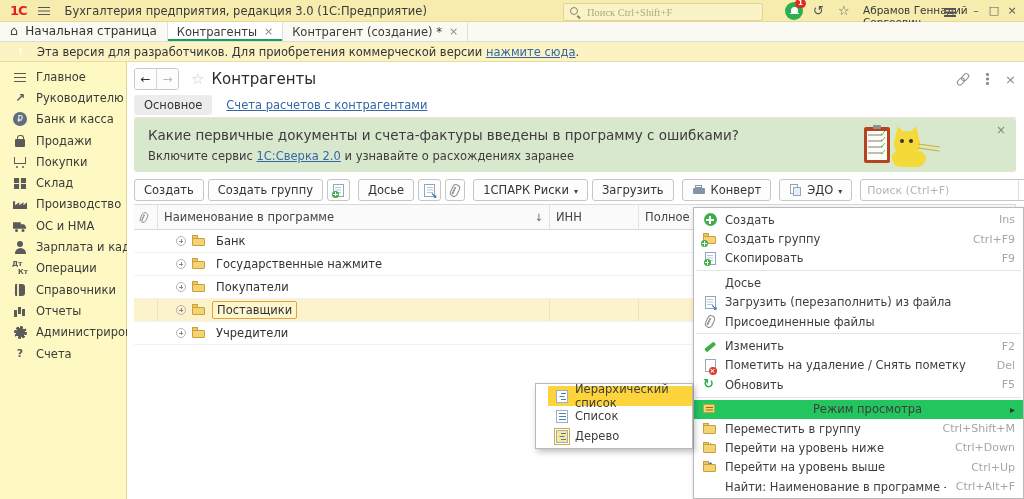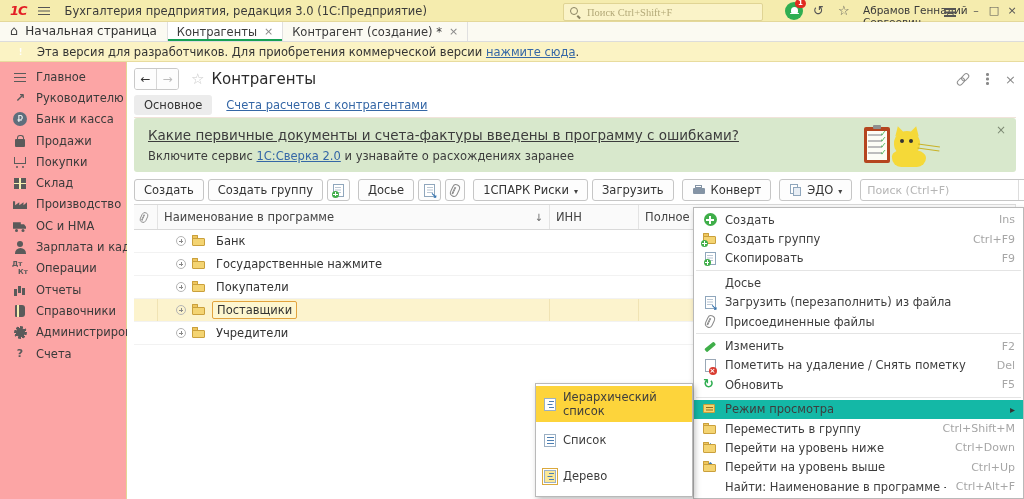--- a/index.html
+++ b/index.html
@@ -1,21 +1,21 @@
 <!DOCTYPE html>
 <html><head>
 <meta charset="utf-8">
 <style>
   html,body{margin:0;padding:0;}
   body{width:1024px;height:499px;position:relative;overflow:hidden;
        font-family:"DejaVu Sans","Liberation Sans",sans-serif;font-size:12px;color:#333;background:#fff;}
   
   .titlebar{position:absolute;left:0;top:0;width:1024px;height:22px;background:#f5ecae;
             display:flex;align-items:center;border-bottom:1px solid #e4d89a;box-sizing:border-box;}
-  .logo1c{color:#e31e24;font-weight:700;font-style:italic;font-size:13px;margin:0 10px 0 10px;letter-spacing:-1px;}
+  .logo1c{color:#e31e24;font-weight:700;font-size:13px;margin:0 10px 0 10px;letter-spacing:-1px;}
   .burger{position:relative;width:14px;height:12px;margin-right:14px;cursor:pointer;}
   .burger::before{content:"";position:absolute;left:1px;top:2px;width:12px;height:1.5px;background:#555;
                   box-shadow:0 3.5px 0 #555,0 7px 0 #555;}
   .tb-title{font-size:11.5px;color:#3a3a3a;}
   .tb-search{position:absolute;left:563px;top:3px;width:198px;height:16px;background:#faf3c8;
              border:1px solid #e0d494;border-radius:2px;display:flex;align-items:center;font-family:Liberation Serif, serif;}
   .tb-search input{border:none;background:transparent;outline:none;font-size:10.5px;width:160px;
                    font-family:inherit;color:#555;}
   .tb-search input::placeholder{color:#b3a978;}
   .mag{position:relative;width:13px;height:13px;margin:0 3px 0 5px;flex:none;}
@@ -43,21 +43,21 @@
   
   .devbar{position:absolute;left:0;top:42px;width:1024px;height:20px;background:#fbf3c4;
           border-bottom:1px solid #e8dc9e;box-sizing:border-box;display:flex;align-items:center;font-size:11.5px;}
   .warn{position:relative;width:15px;height:13px;margin:0 9px 0 13px;flex:none;}
   .warn::before{content:"";position:absolute;left:0;top:0;width:0;height:0;
                 border-left:7.5px solid transparent;border-right:7.5px solid transparent;border-bottom:13px solid #f0a election;}
   .warn::before{border-bottom-color:#f0a22e;}
   .warn::after{content:"!";position:absolute;left:5.8px;top:3px;color:#fff;font-size:8px;font-weight:700;}
   a.lnk{color:#3567a6;text-decoration:underline;cursor:pointer;}
   
-  .sidebar{position:absolute;left:0;top:62px;width:127px;bottom:0;background:#fca5a5;
+  .sidebar{position:absolute;left:0;top:62px;width:127px;bottom:0;background:#fef9c3;
            border-right:1px solid #e3d794;box-sizing:border-box;padding-top:4px;}
   .sb-item{height:21.3px;display:flex;align-items:center;cursor:pointer;color:#3a3a3a;font-size:11.5px;white-space:nowrap;}
   .si{position:relative;width:16px;height:14px;margin:0 8px 0 12px;flex:none;display:flex;align-items:center;justify-content:center;}
   .i-menu::before{content:"";position:absolute;left:2px;top:3px;width:12px;height:1.8px;background:#5a5a5a;box-shadow:0 4px 0 #5a5a5a,0 8px 0 #5a5a5a;}
   .i-trend::before{content:"↗";font-size:12px;font-weight:700;color:#5a5a5a;}
   .i-ruble::before{content:"₽";position:absolute;left:1px;top:0;width:14px;height:14px;background:#5e6e7c;color:#fff;
                    border-radius:50%;font-size:9px;line-height:14px;text-align:center;}
   .i-bag::before{content:"";position:absolute;left:3px;top:5.5px;width:10px;height:7.5px;background:#5a5a5a;border-radius:1px;}
   .i-bag::after{content:"";position:absolute;left:5.2px;top:1.5px;width:4.5px;height:4.5px;border:1.6px solid #5a5a5a;border-bottom:none;border-radius:3px 3px 0 0;}
   .i-cart::before{content:"";position:absolute;left:2px;top:2.5px;width:10px;height:6px;border:1.6px solid #5a5a5a;border-top:none;}
@@ -99,21 +99,21 @@
   .ic-kebab{position:relative;width:4px;height:14px;cursor:pointer;}
   .ic-kebab::before{content:"";position:absolute;left:1px;top:1px;width:2.5px;height:2.5px;border-radius:50%;background:#8a8a8a;
                     box-shadow:0 4.5px 0 #8a8a8a,0 9px 0 #8a8a8a;}
   .ic-x{color:#8a8a8a;font-size:13px;cursor:pointer;}
   .navtabs{position:absolute;left:7px;top:30px;right:8px;height:25px;display:flex;align-items:center;gap:14px;
            border-bottom:1px solid #f1e3da;}
   .pill{background:#ececec;border-radius:3px;padding:3px 10px;font-size:11.5px;color:#333;cursor:pointer;}
   .ntab-link{font-size:11.5px;}
   
   .promo{position:absolute;left:7px;top:56px;width:882px;height:54px;background:#d8e8cc;border-radius:3px;}
-  .promo-title{position:absolute;left:14px;top:9px;font-size:13.5px;color:#3c3c3c;text-decoration:underline;}
+  .promo-title{position:absolute;left:14px;top:9px;font-size:13.5px;color:#3c3c3c;}
   .promo-sub{position:absolute;left:14px;top:31px;font-size:11.5px;color:#3c3c3c;}
   .promo-x{position:absolute;right:10px;top:5px;color:#7d8a74;font-size:12px;cursor:pointer;}
   .cat{position:absolute;right:62px;top:5px;width:96px;height:46px;}
   .clipb{position:absolute;left:6px;top:4px;width:26px;height:36px;background:#b5451f;border-radius:2px;}
   .clipb::before{content:"";position:absolute;left:3px;top:4px;width:20px;height:29px;background:#fdfdf6;}
   .clipb::after{content:"";position:absolute;left:9px;top:-2px;width:8px;height:4px;background:#8f8f8f;border-radius:1px;}
   .clip-lines{position:absolute;left:10px;top:11px;width:14px;height:1.5px;background:#bdbdbd;
               box-shadow:0 6px 0 #bdbdbd,0 12px 0 #bdbdbd,0 18px 0 #bdbdbd;}
   .clip-checks{position:absolute;left:22px;top:8px;color:#3fae49;font-size:8px;line-height:6.2px;font-weight:700;}
   .cat-head{position:absolute;left:36px;top:8px;width:26px;height:24px;background:#f5d938;border-radius:50% 50% 45% 45%;}
@@ -184,30 +184,30 @@
   .exp{position:relative;width:10px;height:10px;border:1px solid #b5b5b5;border-radius:50%;box-sizing:border-box;flex:none;}
   .exp::before{content:"";position:absolute;left:1.8px;top:3.6px;width:4.5px;height:1px;background:#888;}
   .exp::after{content:"";position:absolute;left:3.6px;top:1.8px;width:1px;height:4.5px;background:#888;}
   .rname{padding:1px 4px;}
   .sel .rname{border:1px solid #e2a33e;border-radius:2px;background:#fdf6cf;}
   
   .ctxmenu{position:absolute;left:693px;top:207px;width:331px;height:292px;background:#fff;
            border:1px solid #b9b9b9;box-shadow:2px 3px 6px rgba(0,0,0,.25);box-sizing:border-box;
            padding-top:2px;overflow:hidden;z-index:10;}
   .mi{height:19.4px;display:flex;align-items:center;cursor:pointer;padding:0 8px 0 7px;}
-  .mi.hl{background:#14b8a6;}
+  .mi.hl{background:#22c55e;text-align:center;}
   .mico{width:18px;display:flex;justify-content:center;margin-right:6px;flex:none;}
   .ml{flex:1;font-size:11.5px;color:#3d3d3d;white-space:nowrap;overflow:hidden;}
   .ms{font-size:11px;color:#a6a6a6;margin-left:10px;}
   .subarr::before{content:"▸";font-size:10px;color:#333;}
   .msep{height:1px;background:#e4e4e4;margin:2px 2px;}
   
   .submenu{position:absolute;left:535px;top:383px;width:158px;background:#fff;border:1px solid #b9b9b9;
            box-shadow:2px 3px 6px rgba(0,0,0,.25);box-sizing:border-box;padding:2px 0;z-index:11;}
-  .smi{height:20px;display:flex;align-items:center;gap:7px;padding:8px 8px;font-size:11.5px;color:#3d3d3d;cursor:pointer;}
+  .smi{height:20px;display:flex;align-items:center;gap:7px;padding:0 8px;font-size:11.5px;color:#3d3d3d;cursor:pointer;margin-left:12px;}
   .smi.hl{background:#fdd43b;}
   .ic-list{width:12px;height:13px;background:#fff;border:1px solid #9bb0c4;box-sizing:border-box;}
   .ic-list::before{content:"";position:absolute;left:2px;top:2.5px;width:7px;height:1.2px;background:#4d7fb2;
                    box-shadow:0 3px 0 #4d7fb2,0 6px 0 #4d7fb2;}
   .ic-list.hier::before{width:5px;left:3.5px;box-shadow:-1.5px 3px 0 #4d7fb2,0 6px 0 #4d7fb2;}
   .smi .cur{outline:1.5px solid #dba93c;outline-offset:1px;background:#fbe896;}
 </style>
 </head>
 <body>
 
@@ -286,26 +286,26 @@
     </div>
   <div class="sb-item">
       <span class="si i-person"></span>
       <span>Зарплата и кадры</span>
     </div>
   <div class="sb-item">
       <span class="si i-dtkt"></span>
       <span>Операции</span>
     </div>
   <div class="sb-item">
+      <span class="si i-book"></span>
+      <span>Справочники</span>
+    </div>
+  <div class="sb-item">
       <span class="si i-chart"></span>
       <span>Отчеты</span>
-    </div>
-  <div class="sb-item">
-      <span class="si i-book"></span>
-      <span>Справочники</span>
     </div>
   <div class="sb-item">
       <span class="si i-gear"></span>
       <span>Администрирование</span>
     </div>
   <div class="sb-item">
       <span class="si i-q"></span>
       <span>Счета</span>
     </div>
 </div>

